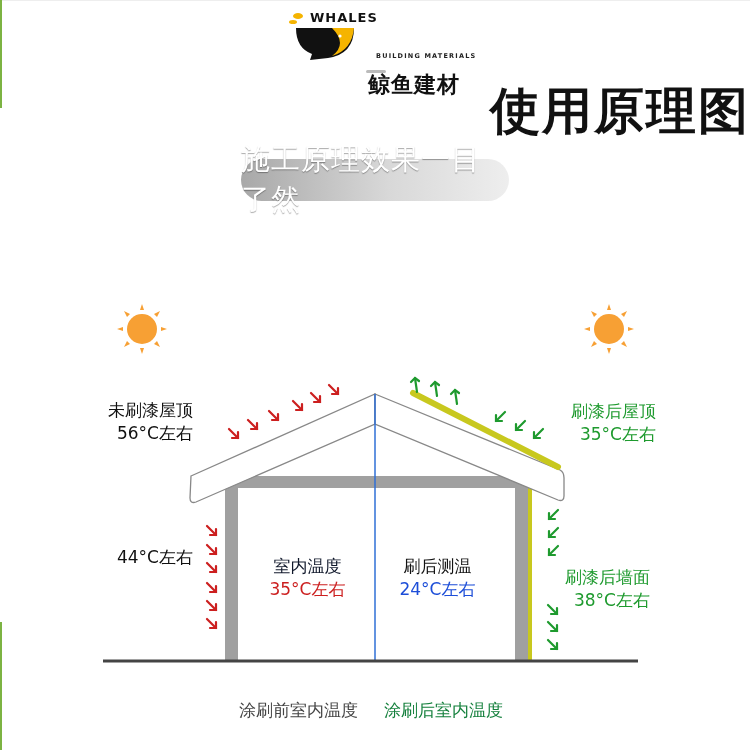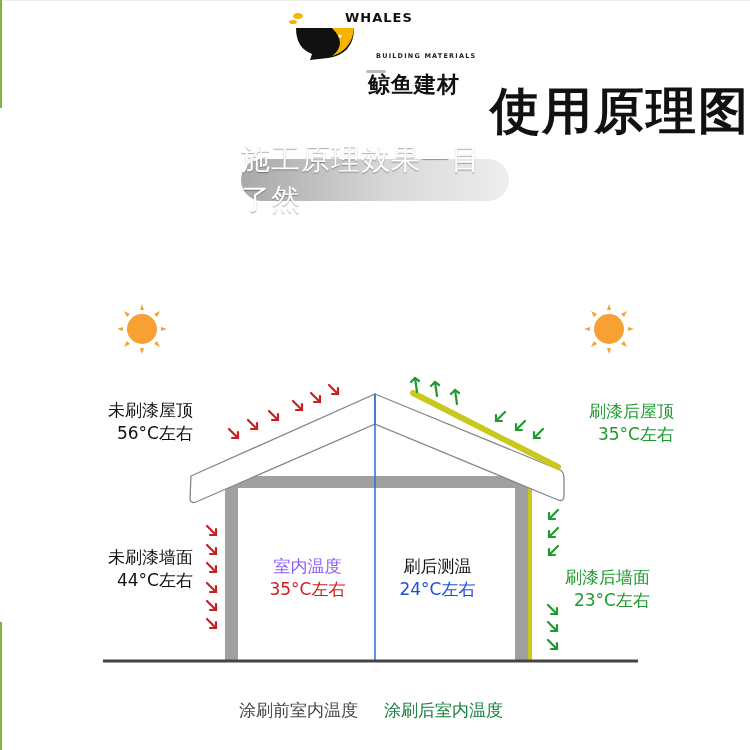--- a/index.html
+++ b/index.html
@@ -1,20 +1,20 @@
 <!DOCTYPE html>
 <html><head>
 <meta charset="utf-8">
 <style>
   html,body{margin:0;padding:0;background:#fff;}
   body{width:750px;height:750px;position:relative;overflow:hidden;font-family:"DejaVu Sans","Liberation Sans",sans-serif;}
   .edge-line{position:absolute;left:0;width:2px;background:#7cb342;}
   .top-line{position:absolute;top:0;left:0;width:750px;height:1px;background:#eee;}
   .logo{position:absolute;left:288px;top:8px;width:190px;height:56px;}
-  .logo-whales{position:absolute;left:22px;top:2px;font-size:13px;font-weight:bold;letter-spacing:1px;color:#111;margin-left:35px;}
+  .logo-whales{position:absolute;left:22px;top:2px;font-size:13px;font-weight:bold;letter-spacing:1px;color:#111;}
   .logo-cn{position:absolute;left:80px;top:18px;font-size:22px;font-weight:bold;color:#111;letter-spacing:1px;margin-top:44px;}
   .logo-en{position:absolute;left:80px;top:44px;font-size:6.5px;font-weight:bold;color:#222;letter-spacing:1.2px;margin-left:8px;}
   .logo-dash{position:absolute;left:366px;top:70px;width:20px;height:3px;border-radius:2px;background:#bbb;}
   .title{position:absolute;left:0;width:750px;top:78px;text-align:right;font-size:50px;font-weight:bold;color:#111;letter-spacing:2px;}
   .pill{position:absolute;left:241px;top:159px;width:268px;height:42px;border-radius:21px;background:linear-gradient(90deg,#a8a8a8 0%,#d8d8d8 55%,#eeeeee 100%);display:flex;align-items:center;justify-content:center;}
   .pill span{font-size:29px;color:#fff;letter-spacing:1px;text-shadow:0 1px 1px rgba(0,0,0,.35);}
   svg.diagram{position:absolute;left:0;top:0;}
   .lbl{position:absolute;font-size:17px;line-height:23px;text-align:right;}
   .lbl.black{color:#111;}
   .lbl.green{color:#1e9a2e;}
@@ -210,35 +210,34 @@
         <polyline points="-2,4 4,4 4,-2"></polyline>
       </g>
   </g>
 </svg>
 
 <div class="lbl black" style="left:90px;top:399px;width:103px;">
   <div>未刷漆屋顶</div>
   <div>56°C左右</div>
 </div>
 <div class="lbl black" style="left:90px;top:546px;width:103px;">
-  <div>未刷漆墙面</div>
   <div>44°C左右</div>
 </div>
 
-<div class="lbl green" style="left:572px;top:400px;width:102px;">
+<div class="lbl green" style="left:554px;top:400px;width:102px;">
   <div>刷漆后屋顶</div>
   <div>35°C左右</div>
 </div>
 <div class="lbl green" style="left:548px;top:566px;width:102px;">
   <div>刷漆后墙面</div>
-  <div>23°C左右</div>
+  <div>38°C左右</div>
 </div>
 
 <div class="inner" style="left:250px;top:555px;width:115px;">
-  <div style="color:#8b5cf6;">室内温度</div>
+  <div style="color:#0f172a;">室内温度</div>
   <div class="red">35°C左右</div>
 </div>
 <div class="inner" style="left:380px;top:555px;width:115px;">
   <div style="color:#111;">刷后测温</div>
   <div class="green">24°C左右</div>
 </div>
 
 <div class="bottom" style="left:239px;color:#444;">涂刷前室内温度</div>
 <div class="bottom" style="left:384px;color:#15803d;">涂刷后室内温度</div>
 

